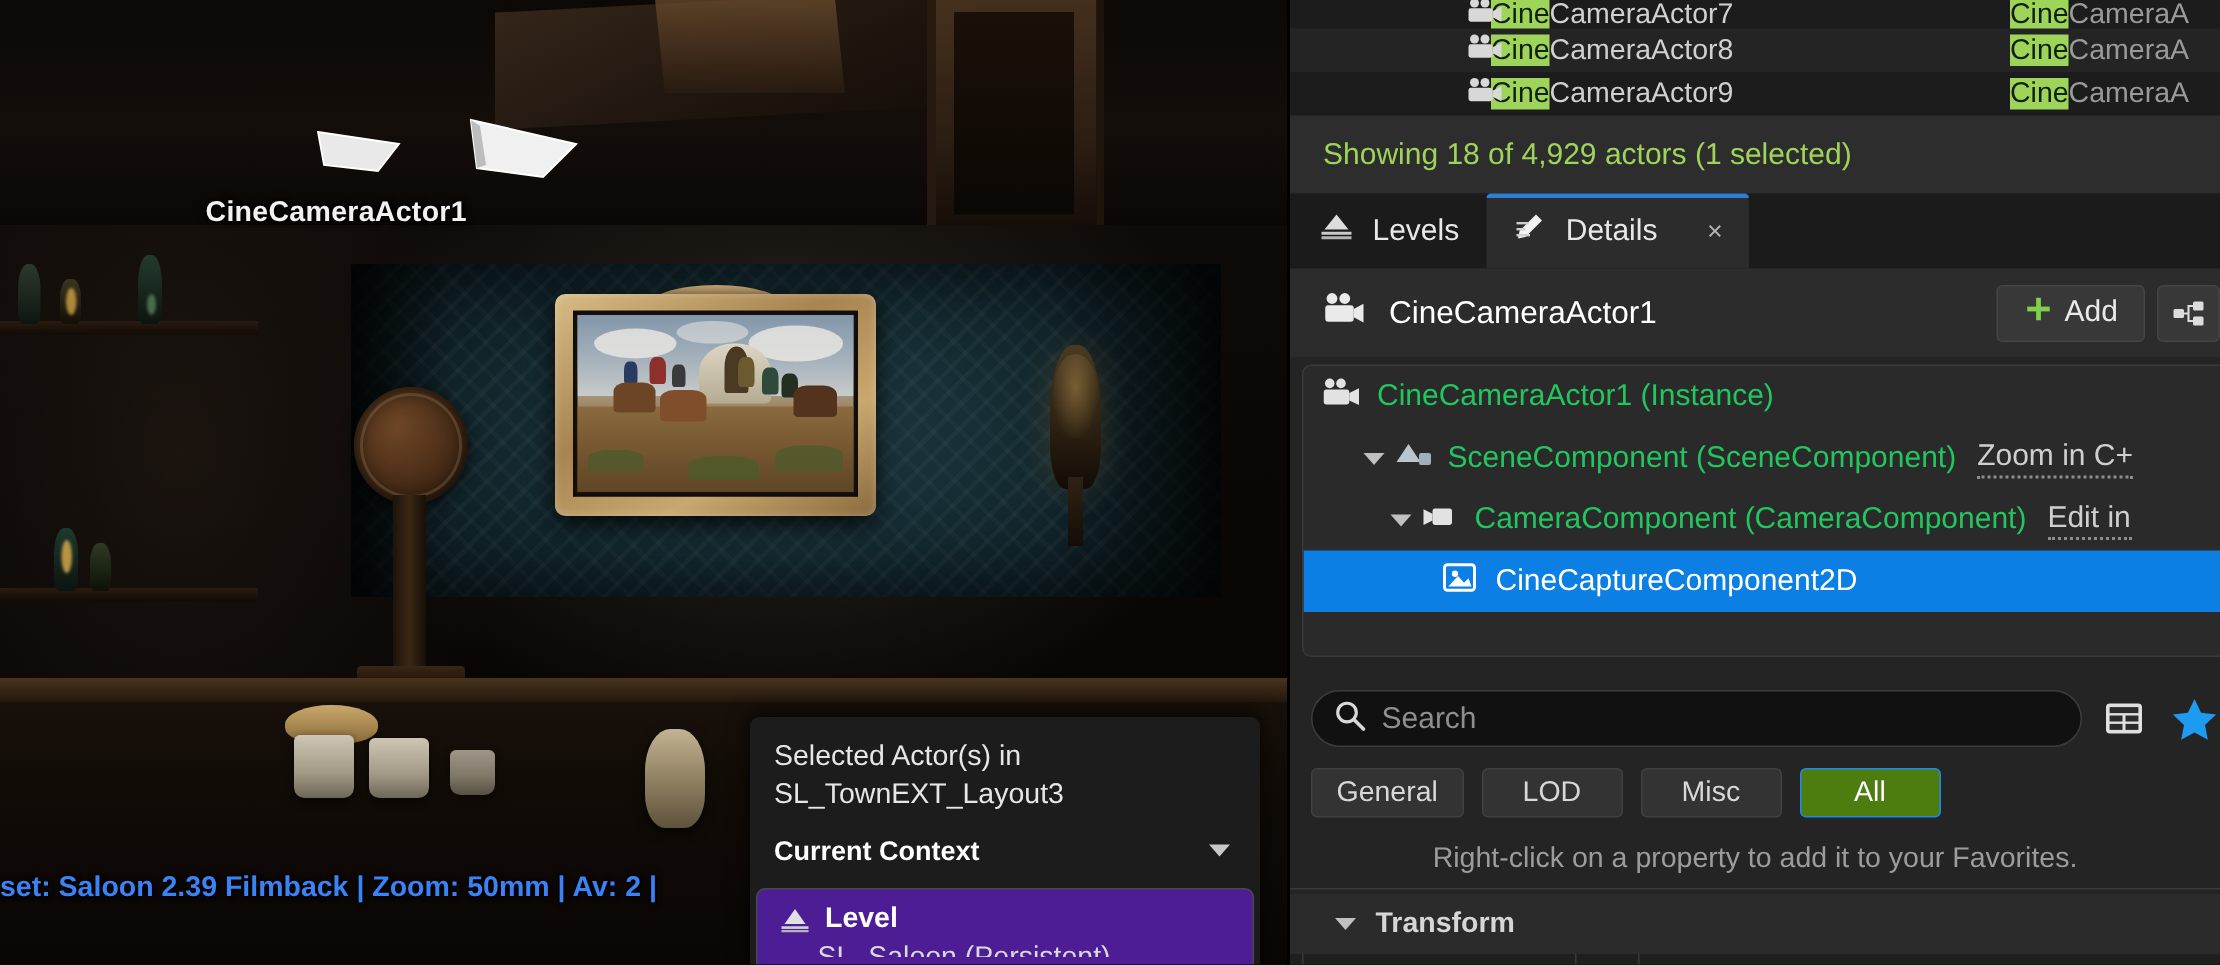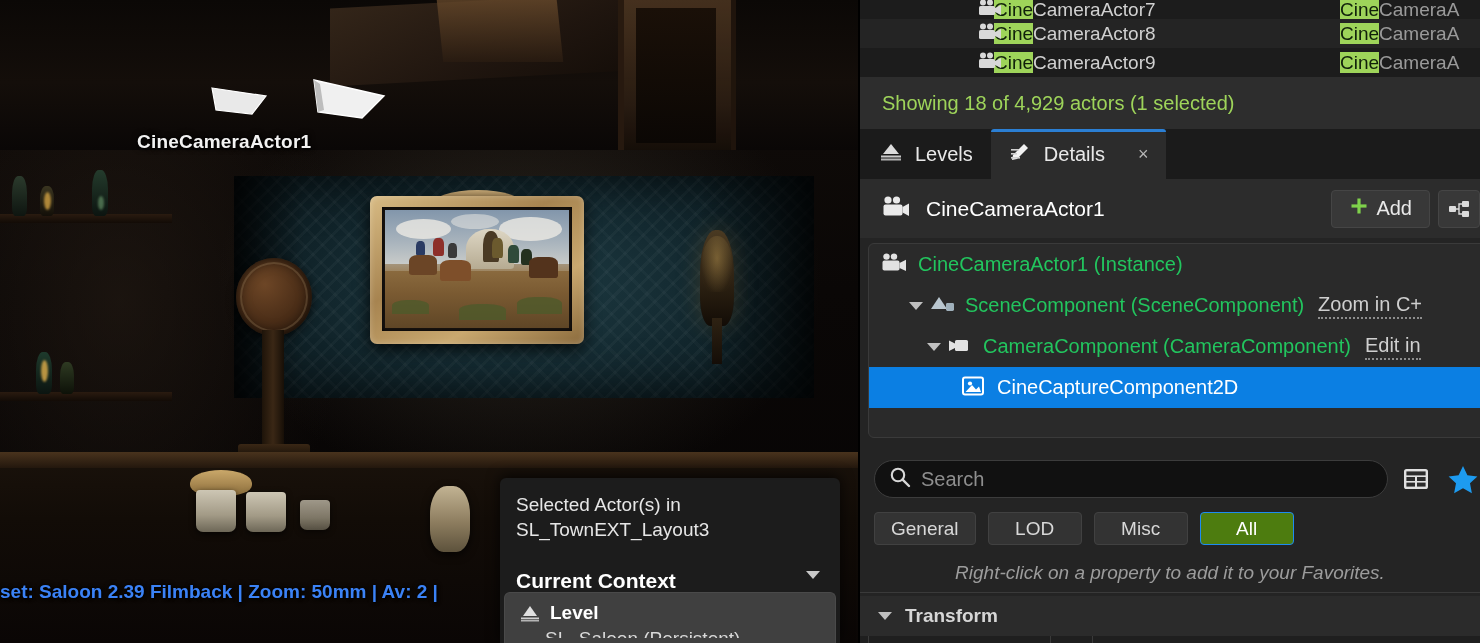--- a/index.html
+++ b/index.html
@@ -123,29 +123,29 @@
     font-size:19px; font-weight:bold; white-space:nowrap;
     text-shadow:1px 1px 3px #000, 0 0 5px rgba(0,0,0,0.95); }
 
   
   #context-popup { position:absolute; left:500px; top:478px; width:340px; height:165px;
     background:#1c1c1c; border-radius:6px 6px 0 0;
     box-shadow:0 -2px 14px rgba(0,0,0,0.8); z-index:30; padding:14px 16px 0 16px; }
   #context-popup .pl1 { color:#e6e6e6; font-size:19px; line-height:1.33; }
   .ctx-row { display:flex; align-items:center; justify-content:space-between;
     margin-top:14px; }
-  .ctx-title { color:#fff; font-size:21px; font-weight:bold;margin-top:12px; }
+  .ctx-title { color:#fff; font-size:18px; font-weight:bold; }
   .ctx-caret { width:0; height:0; border-left:7px solid transparent;
     border-right:7px solid transparent; border-top:8px solid #c8c8c8; margin-right:4px; }
   .ctx-squeeze { position:absolute; left:508px; top:575px; color:#8d8d8d;
     font-size:19px; font-weight:bold; z-index:29; }
   .ctx-squeeze .cursor { display:inline-block; width:2px; height:19px;
     background:#cfcfcf; vertical-align:-3px; margin-left:5px; }
   #ctx-menu { position:absolute; left:504px; top:592px; width:332px; height:51px;
-    background:#404040; border:1px solid #4a4a4a; border-bottom:none;
+    background:#4c1d95; border:1px solid #4a4a4a; border-bottom:none;
     border-radius:6px 6px 0 0; z-index:31; padding-top:9px; }
   .ctx-item { display:flex; align-items:center; gap:9px; padding:0 14px; color:#fff;
     font-size:19px; font-weight:bold; }
   .ctx-item2 { color:#d9d9d9; font-size:19px; padding:4px 14px 0 40px;
     overflow:hidden; height:14px; }
 
   
   #right { position:absolute; left:860px; top:0; width:620px; height:643px;
     background:#242424; }
 
@@ -210,26 +210,26 @@
   .pills { position:absolute; left:0; top:512px; width:620px; height:40px;
     display:flex; align-items:flex-start; gap:12px; padding-left:14px; }
   .pill { height:33px; min-width:94px; padding:0 16px; border-radius:4px;
     background:#333; border:1px solid #414141; color:#d8d8d8; font-size:19px;
     display:flex; align-items:center; justify-content:center; }
   .pill.active { background:#4d7c0f; border-color:#1d8bf2; color:#fff; }
 
   
   .fav-hint { position:absolute; left:0; top:556px; width:620px; height:34px;
     display:flex; align-items:center; justify-content:center;
-    color:#9c9c9c; font-size:19px; font-style:italic; }
+    color:#9c9c9c; font-size:19px; }
   .hint-sep { position:absolute; left:0; top:592px; width:620px; height:1px; background:#3a3a3a; }
 
   
   .transform { position:absolute; left:0; top:596px; width:620px; height:40px;
-    background:#2b2b2b; display:flex; align-items:center; padding-left:18px; gap:11px; }
+    background:#2b2b2b; display:flex; align-items:center; padding-left:30px; gap:11px; }
   .transform .t-lbl { color:#d6d6d6; font-size:19px; font-weight:bold; }
   .tfoot { position:absolute; left:0; top:636px; width:620px; height:7px; background:#1f1f1f; }
   .tfoot .c1 { position:absolute; left:8px; top:0; width:1px; height:7px; background:#3a3a3a; }
   .tfoot .c2 { position:absolute; left:190px; top:0; width:1px; height:7px; background:#3a3a3a; }
   .tfoot .c3 { position:absolute; left:232px; top:0; width:1px; height:7px; background:#3a3a3a; }
   .divider-v { position:absolute; left:858px; top:0; width:2px; height:643px;
     background:#000; z-index:20; }
 </style>
 </head>
 <body>

